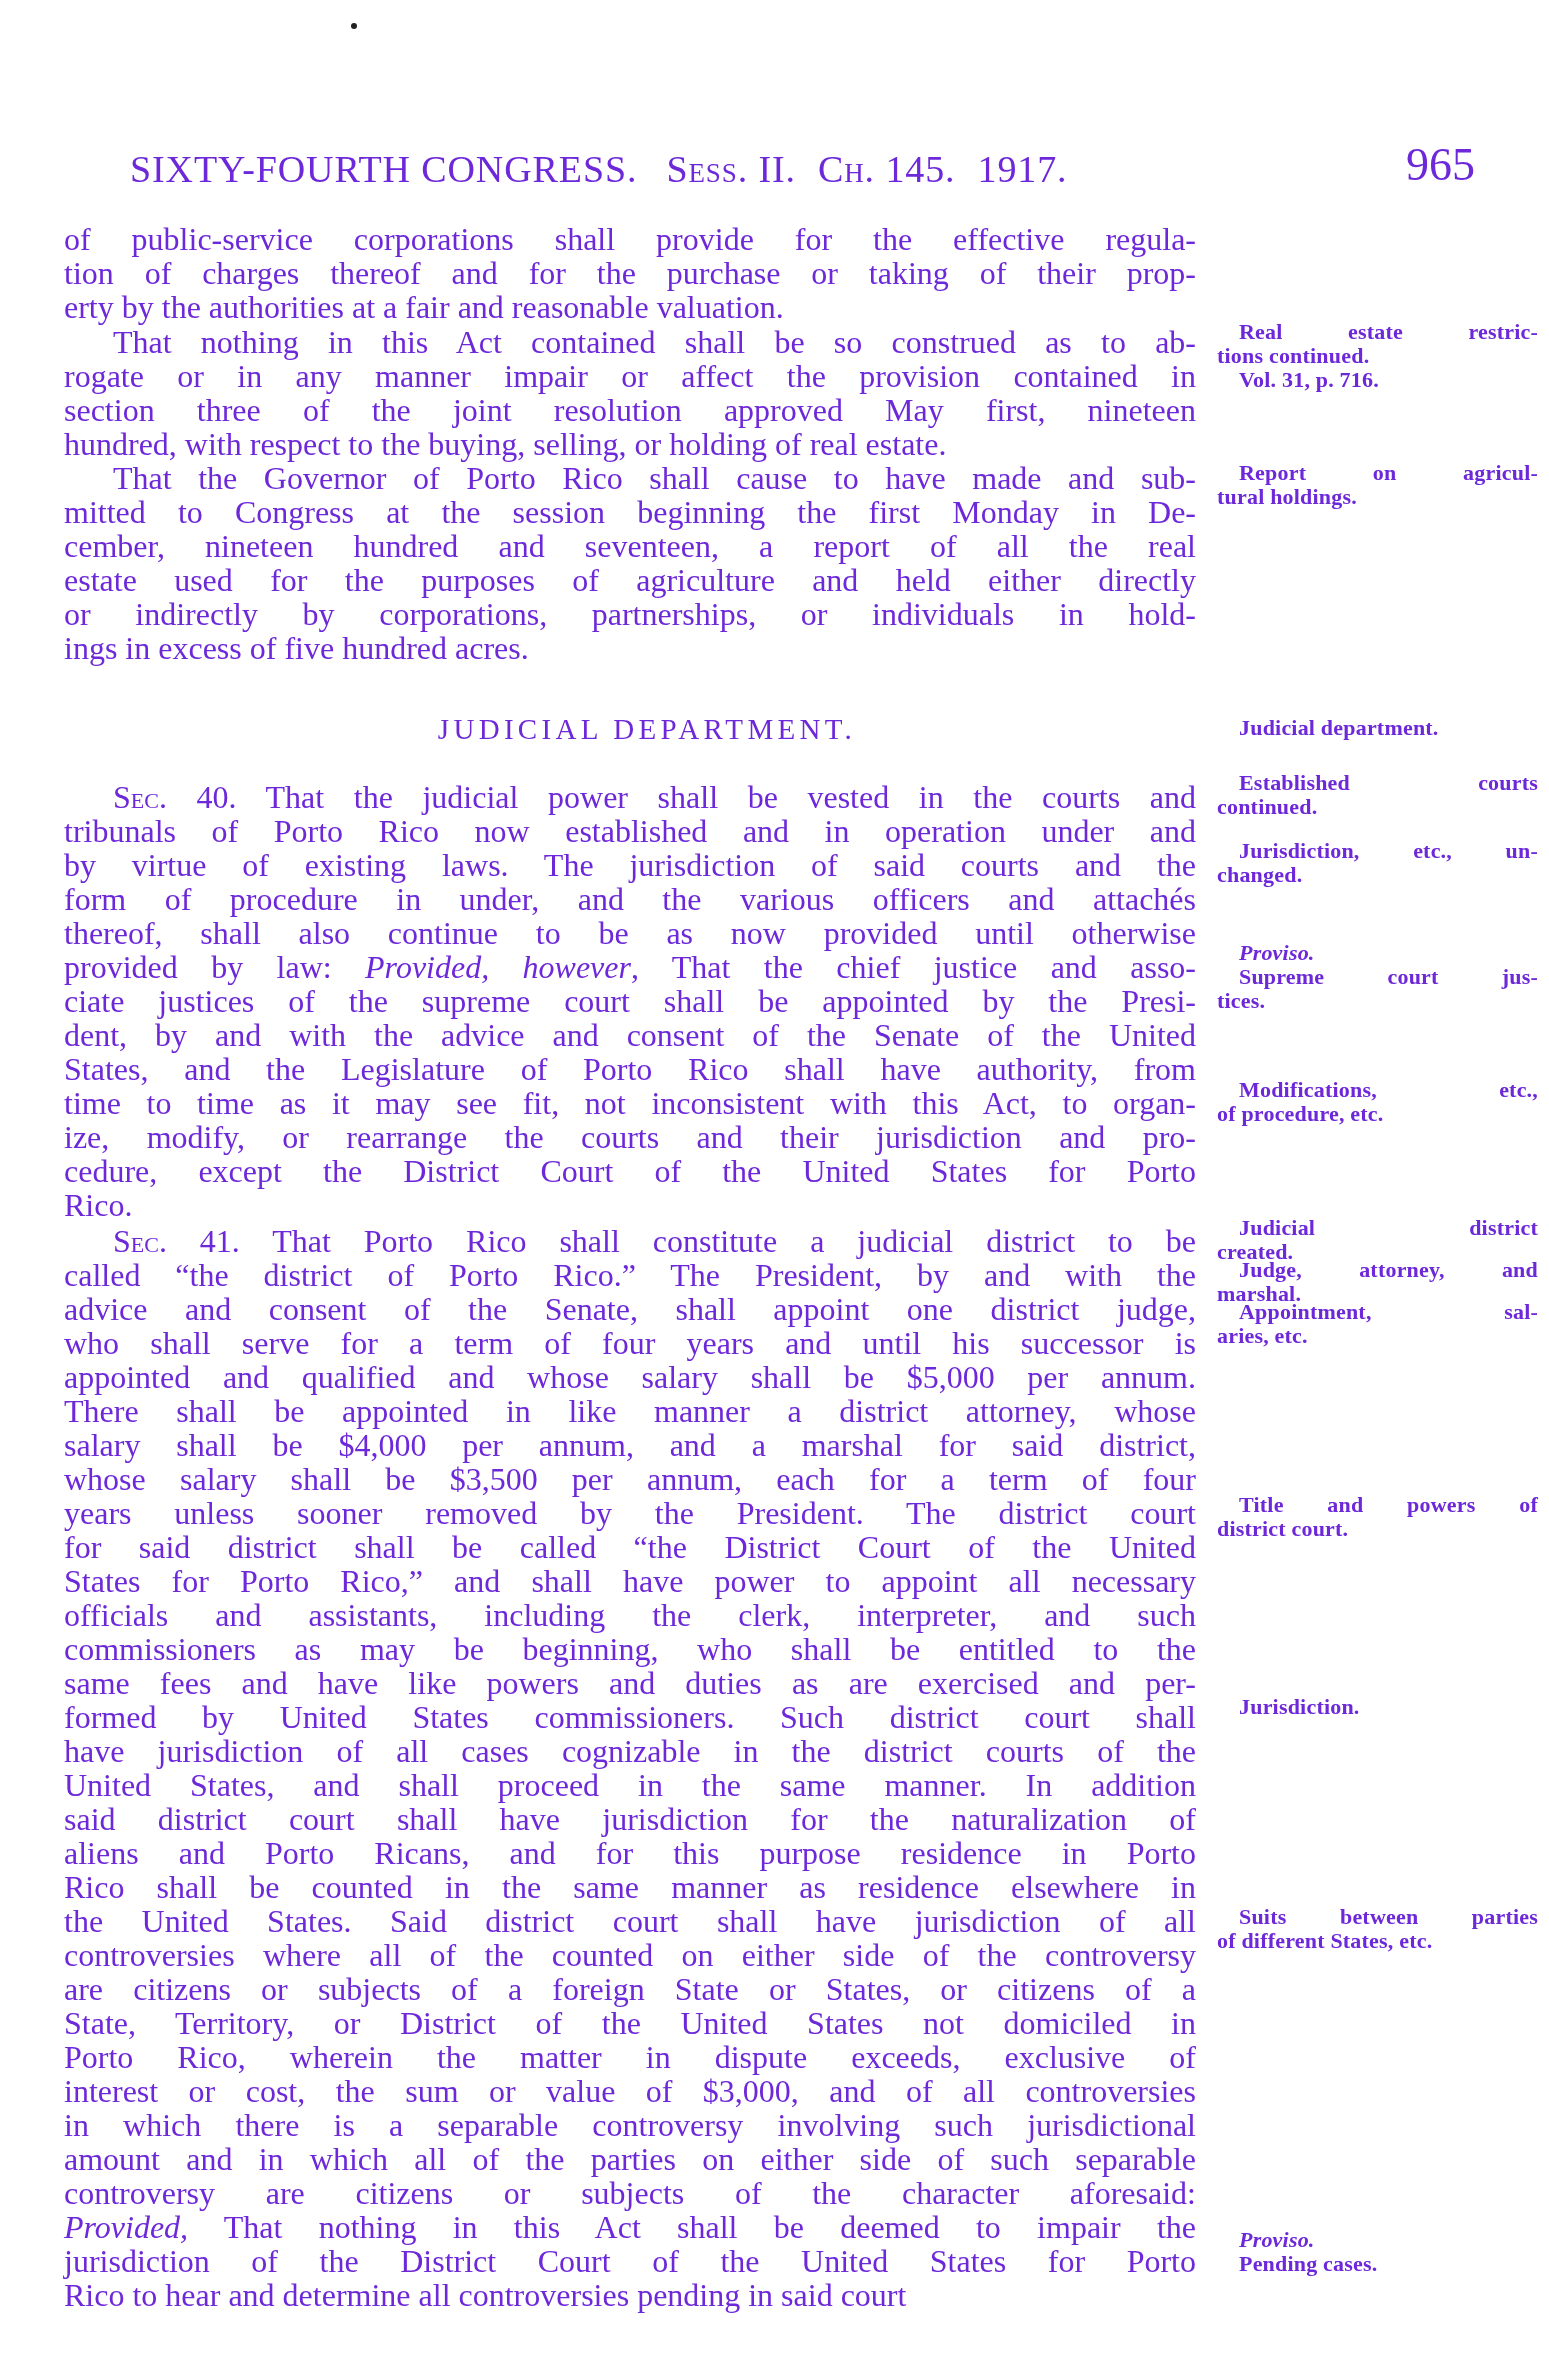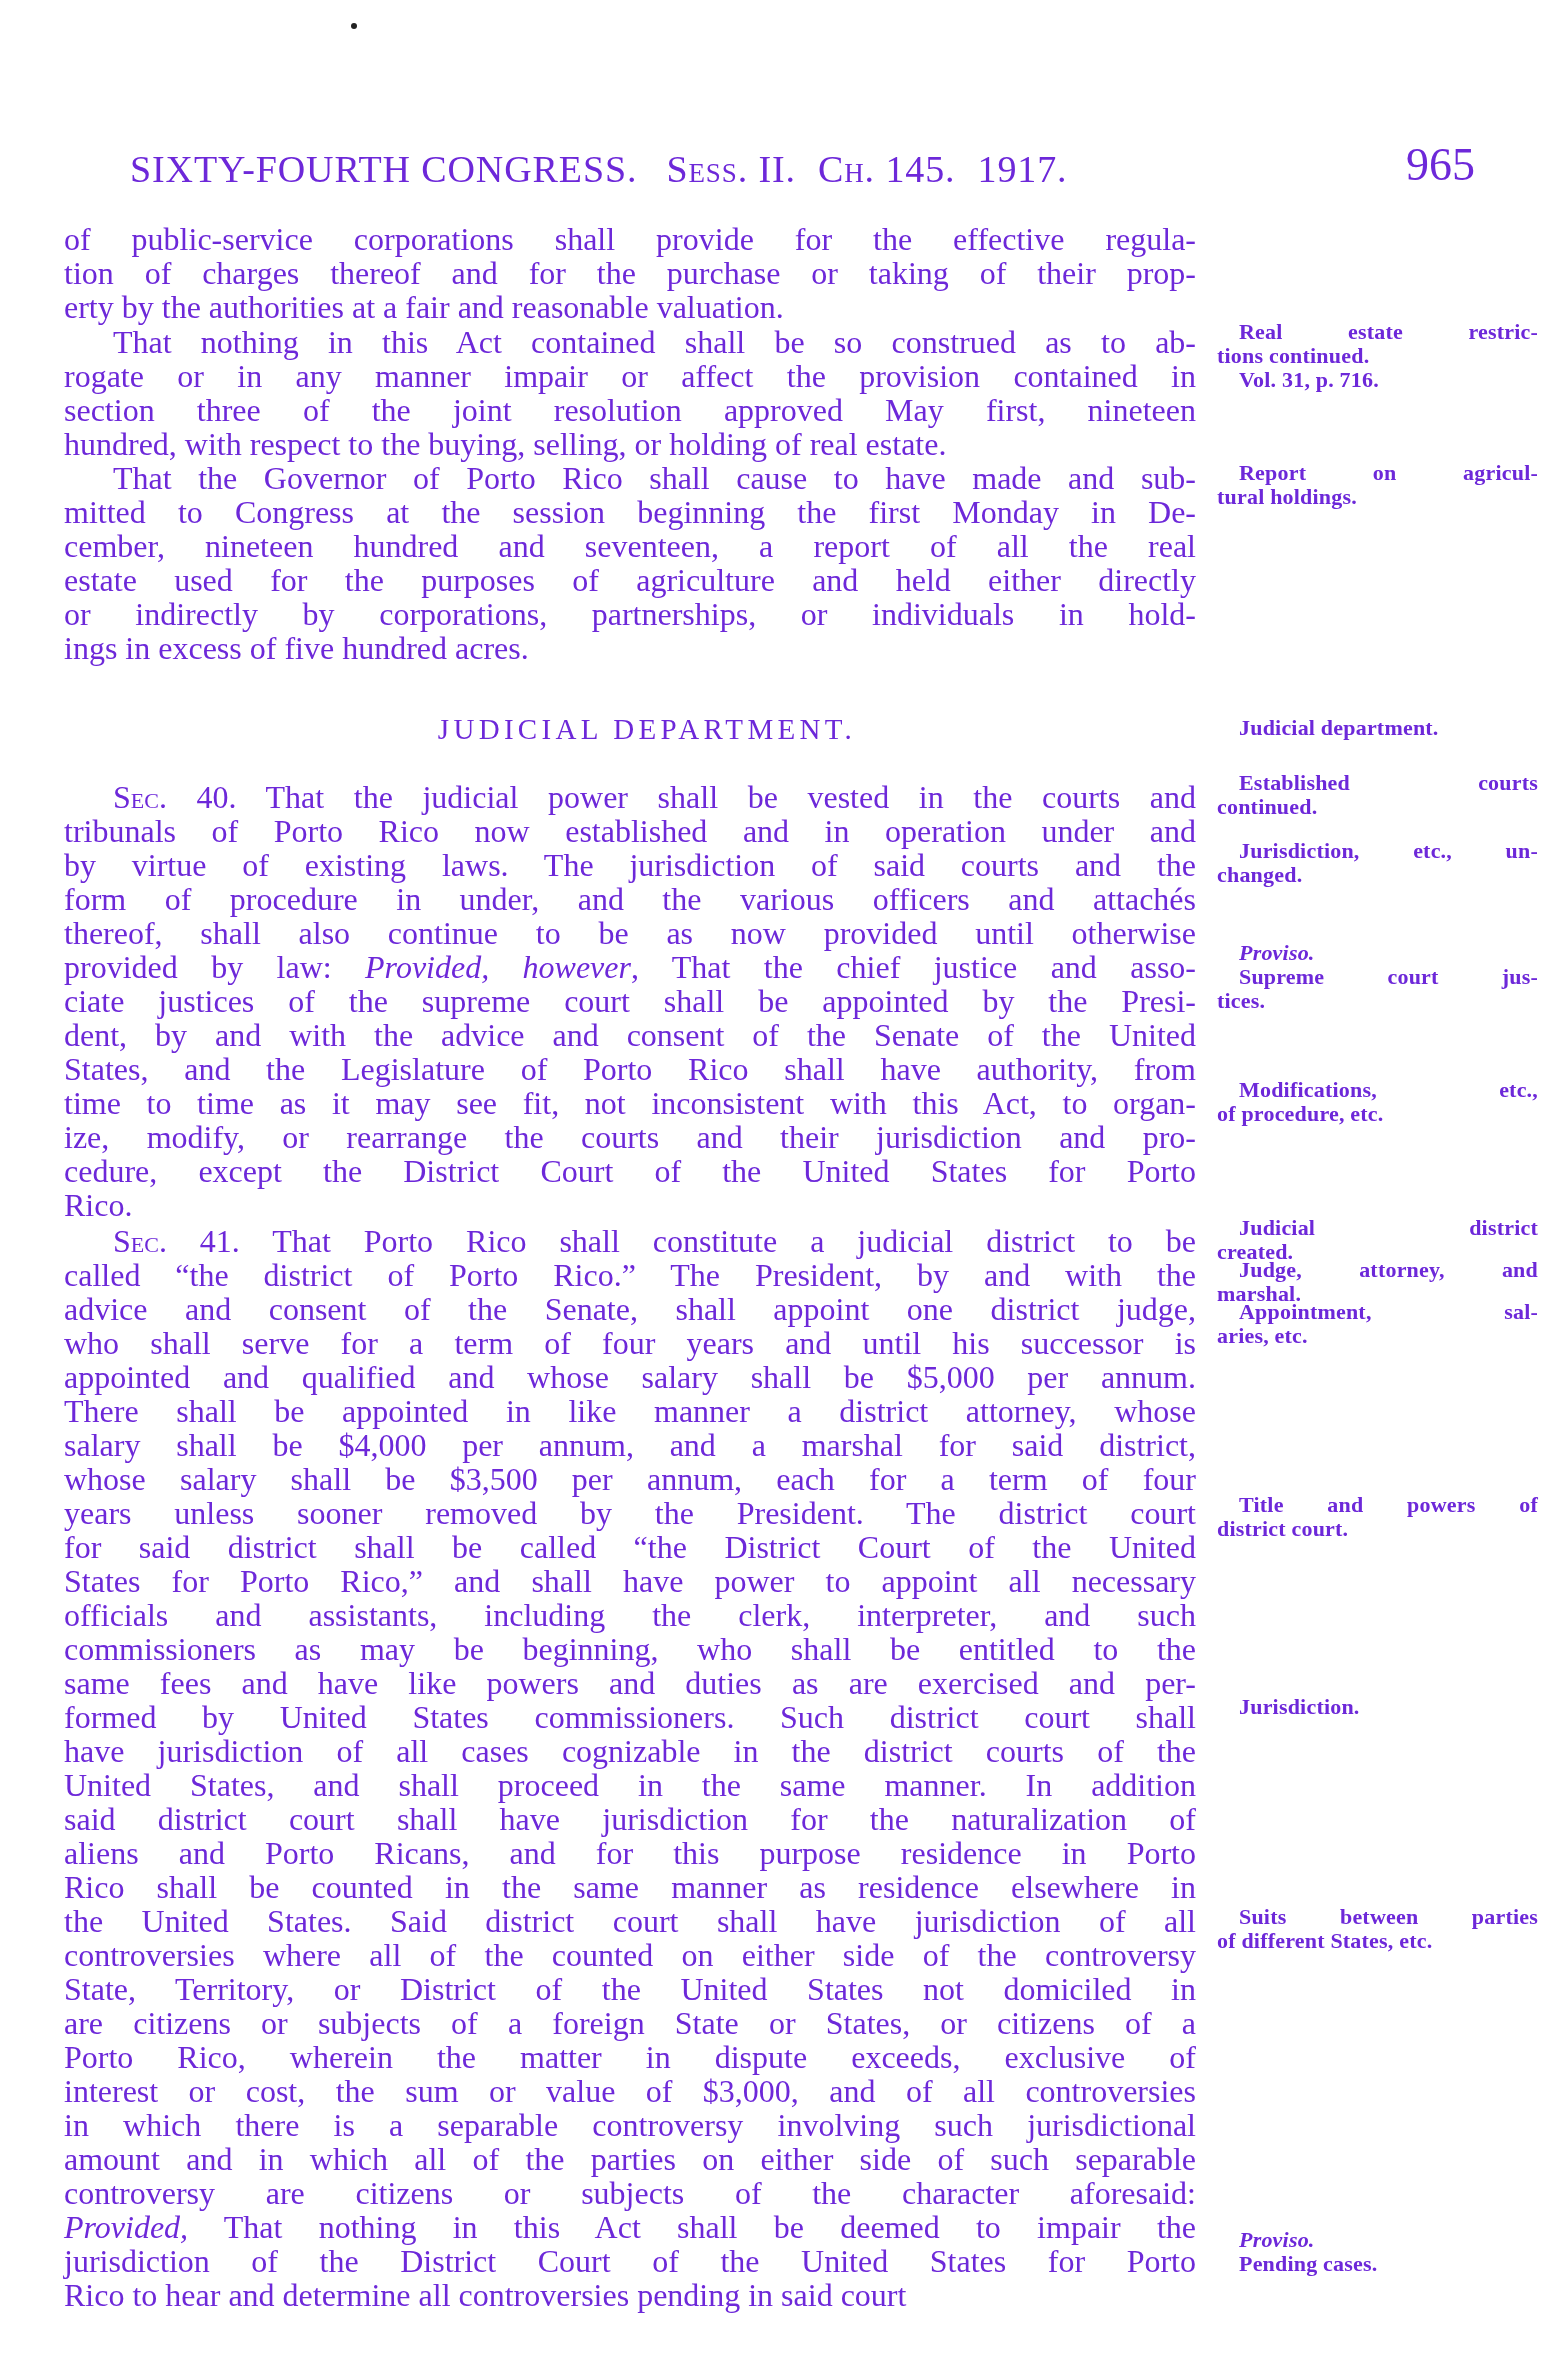--- a/index.html
+++ b/index.html
@@ -119,22 +119,22 @@
       <div class="line fill"><span>commissioners as may be beginning, who shall be entitled to the</span></div>
       <div class="line fill"><span>same fees and have like powers and duties as are exercised and per-</span></div>
       <div class="line fill"><span>formed by United States commissioners.  Such district court shall</span></div>
       <div class="line fill"><span>have jurisdiction of all cases cognizable in the district courts of the</span></div>
       <div class="line fill"><span>United States, and shall proceed in the same manner.  In addition</span></div>
       <div class="line fill"><span>said district court shall have jurisdiction for the naturalization of</span></div>
       <div class="line fill"><span>aliens and Porto Ricans, and for this purpose residence in Porto</span></div>
       <div class="line fill"><span>Rico shall be counted in the same manner as residence elsewhere in</span></div>
       <div class="line fill"><span>the United States.  Said district court shall have jurisdiction of all</span></div>
       <div class="line fill"><span>controversies where all of the counted on either side of the controversy</span></div>
+      <div class="line fill"><span>are citizens or subjects of a foreign State or States, or citizens of a</span></div>
       <div class="line fill"><span>State, Territory, or District of the United States not domiciled in</span></div>
-      <div class="line fill"><span>are citizens or subjects of a foreign State or States, or citizens of a</span></div>
       <div class="line fill"><span>Porto Rico, wherein the matter in dispute exceeds, exclusive of</span></div>
       <div class="line fill"><span>interest or cost, the sum or value of $3,000, and of all controversies</span></div>
       <div class="line fill"><span>in which there is a separable controversy involving such jurisdictional</span></div>
       <div class="line fill"><span>amount and in which all of the parties on either side of such separable</span></div>
       <div class="line fill"><span>controversy are citizens or subjects of the character aforesaid:</span></div>
       <div class="line fill"><span class="it">Provided,</span><span> That nothing in this Act shall be deemed to impair the</span></div>
       <div class="line fill"><span>jurisdiction of the District Court of the United States for Porto</span></div>
       <div class="line"><span>Rico to hear and determine all controversies pending in said court</span></div>
     </section>
 

